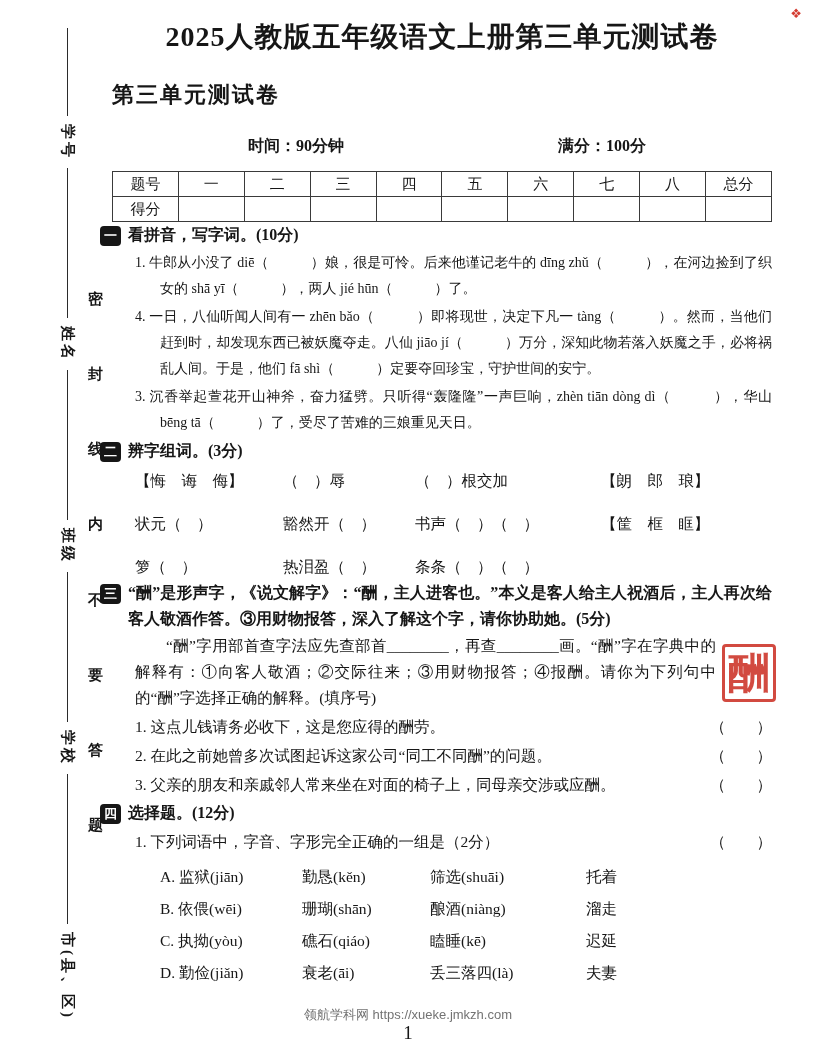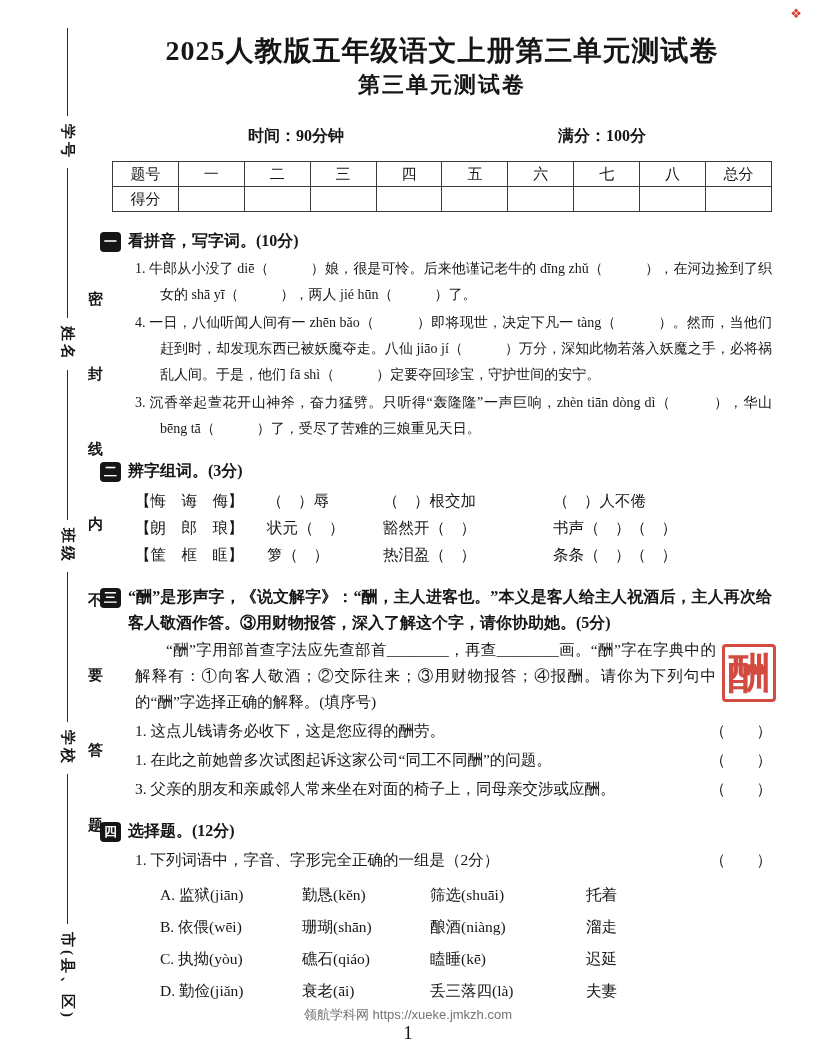--- a/index.html
+++ b/index.html
@@ -13,39 +13,39 @@
   .vline { width:1.5px; background:#2b2b2b; }
   .vline.l1 { height:88px; flex:none; }
   .vline.grow { flex:1; }
   .vlabel { writing-mode:vertical-rl; text-orientation:sideways; font-size:15px; font-weight:bold;
             letter-spacing:3px; padding:8px 0; white-space:nowrap; }
   .seal-col { position:absolute; left:46px; top:262px; height:545px; display:flex; flex-direction:column;
               justify-content:space-between; font-size:15px; font-weight:bold; text-align:center; }
 
   
   .main { position:absolute; left:112px; top:0; width:660px; }
-  .title { text-align:center; font-size:28px; font-weight:bold; padding-top:32px; letter-spacing:1px; }
-  .subtitle { text-align:center; font-size:22px; font-weight:bold; letter-spacing:2px; }
+  .title { text-align:center; font-size:28px; font-weight:bold; padding-top:18px; letter-spacing:1px; }
+  .subtitle { font-size:22px; font-weight:bold; margin-top:24px; letter-spacing:2px; }
   .meta { display:flex; justify-content:space-between; padding:0 126px 0 136px; margin-top:26px;
           font-weight:bold; font-size:16px; }
 
   .score-table { width:100%; border-collapse:collapse; margin-top:14px; table-layout:fixed; font-size:15px;border-radius:13px; }
   .score-table td { border:1px solid #3a3a3a; height:25px; text-align:center; vertical-align:middle; }
 
-  .sec-head { margin-top:16px; font-size:16px; font-weight:bold; line-height:26px;
+  .sec-head { font-size:16px; font-weight:bold; line-height:26px;
               padding-left:16px; text-indent:-28px; text-align:justify; }
   .badge { display:inline-block; width:21px; height:20px; line-height:20px; background:#161616; color:#fff;
            border-radius:4px; text-align:center; text-indent:0; font-size:13px;
            font-family:"Liberation Sans",sans-serif; margin-right:7px; font-weight:bold; }
 
   .item { margin:2px 0 2px 23px; padding-left:25px; text-indent:-25px; font-size:14px;
           line-height:26px; text-align:justify; }
 
   .sec2-grid { display:grid; grid-template-columns:132px 116px 170px 1fr; margin:3px 0 0 23px;
-               font-size:15.5px; line-height:27px; }
+               font-size:15.5px; line-height:27px;gap:16px; }
 
   .para { margin:1px 0 0 23px; font-size:15.5px; line-height:26px; text-align:justify;
           text-indent:2em; padding-right:56px; }
 
   .qline { display:flex; justify-content:space-between; margin:2px 0 2px 23px;
            font-size:15.5px; line-height:27px; }
   .qline .blank { margin-left:8px; white-space:nowrap; }
 
   .opt-grid { display:grid; grid-template-columns:142px 128px 156px 1fr; margin:6px 0 0 48px;
               font-size:15.5px; line-height:32px; }
@@ -133,39 +133,38 @@
     <div class="sec-head"><span class="badge">一</span><span>看拼音，写字词。(10分)</span></div>
     <p class="item">1. 牛郎从小没了 diē（　　　）娘，很是可怜。后来他谨记老牛的 dīng zhǔ（　　　），在河边捡到了织女的 shā yī（　　　），两人 jié hūn（　　　）了。</p>
     <p class="item">4. 一日，八仙听闻人间有一 zhēn bǎo（　　　）即将现世，决定下凡一 tàng（　　　）。然而，当他们赶到时，却发现东西已被妖魔夺走。八仙 jiāo jí（　　　）万分，深知此物若落入妖魔之手，必将祸乱人间。于是，他们 fā shì（　　　）定要夺回珍宝，守护世间的安宁。</p>
     <p class="item">3. 沉香举起萱花开山神斧，奋力猛劈。只听得“轰隆隆”一声巨响，zhèn tiān dòng dì（　　　），华山 bēng tā（　　　）了，受尽了苦难的三娘重见天日。</p>
 
     <div class="sec-head"><span class="badge">二</span><span>辨字组词。(3分)</span></div>
     <div class="sec2-grid">
       <span>【悔　诲　侮】</span>
       <span>（　）辱</span>
       <span>（　）根交加</span>
-      <span>（　）人不倦</span>
       <span>【朗　郎　琅】</span>
       <span>状元（　）</span>
       <span>豁然开（　）</span>
       <span>书声（　）（　）</span>
       <span>【筐　框　眶】</span>
       <span>箩（　）</span>
       <span>热泪盈（　）</span>
       <span>条条（　）（　）</span>
     </div>
 
     <div class="sec-head"><span class="badge">三</span><span>“酬”是形声字，《说文解字》：“酬，主人进客也。”本义是客人给主人祝酒后，主人再次给客人敬酒作答。③用财物报答，深入了解这个字，请你协助她。(5分)</span></div>
     <p class="para">“酬”字用部首查字法应先查部首________，再查________画。“酬”字在字典中的解释有：①向客人敬酒；②交际往来；③用财物报答；④报酬。请你为下列句中的“酬”字选择正确的解释。(填序号)</p>
     <div class="qline">
       <span>1. 这点儿钱请务必收下，这是您应得的酬劳。</span>
       <span class="blank">（　　）</span>
     </div>
     <div class="qline">
-      <span>1. 在此之前她曾多次试图起诉这家公司“同工不同酬”的问题。</span>
+      <span>2. 在此之前她曾多次试图起诉这家公司“同工不同酬”的问题。</span>
       <span class="blank">（　　）</span>
     </div>
     <div class="qline">
       <span>3. 父亲的朋友和亲戚邻人常来坐在对面的椅子上，同母亲交涉或应酬。</span>
       <span class="blank">（　　）</span>
     </div>
 
     <div class="sec-head"><span class="badge">四</span><span>选择题。(12分)</span></div>
     <div class="qline">
       <span>1. 下列词语中，字音、字形完全正确的一组是（2分）</span>

